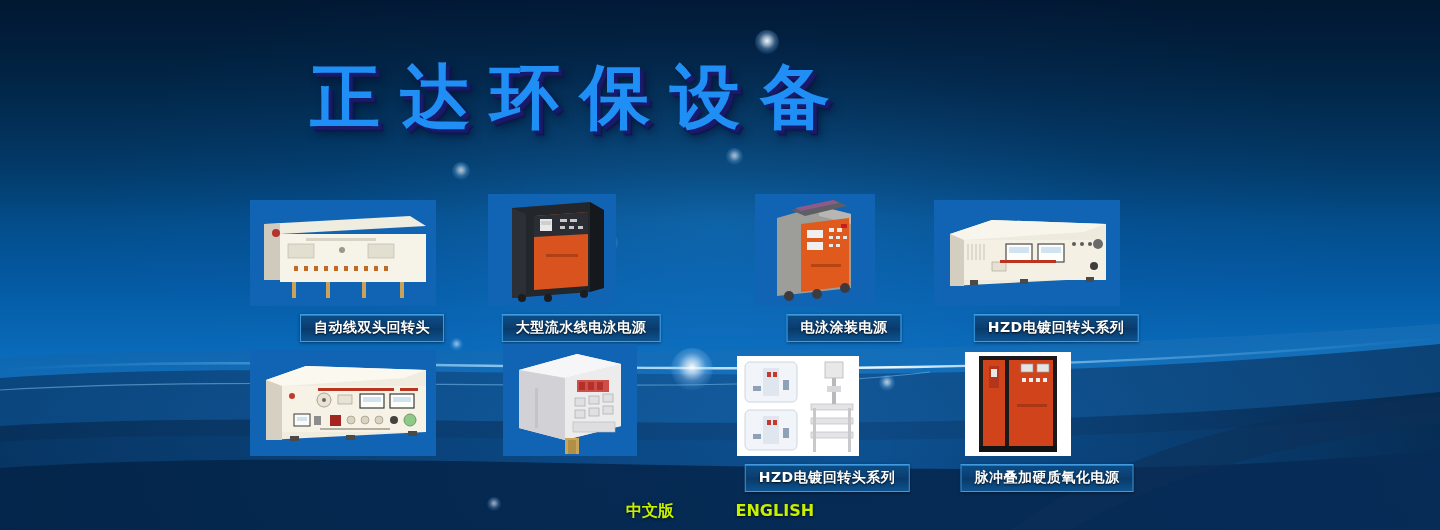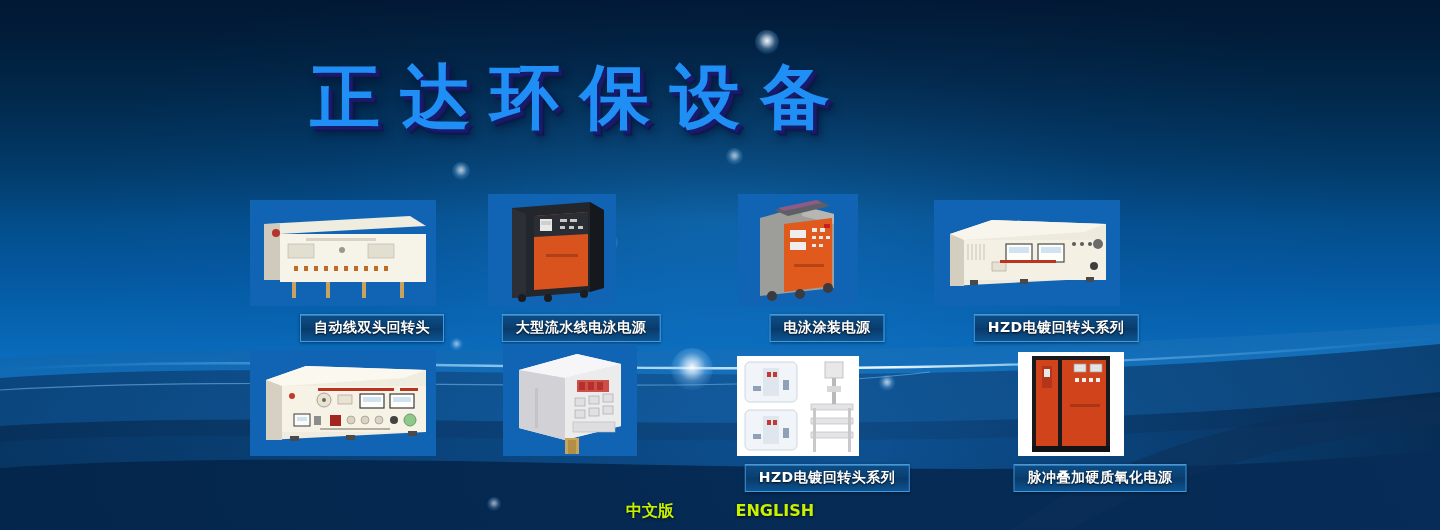--- a/index.html
+++ b/index.html
@@ -201,21 +201,21 @@
           </g>
           <rect x="58" y="60" width="32" height="3" fill="#9c3a14" opacity=".7"></rect>
           <circle cx="34" cy="104" r="4" fill="#1a1c20"></circle>
           <circle cx="60" cy="104" r="4" fill="#1a1c20"></circle>
           <circle cx="96" cy="100" r="4" fill="#1a1c20"></circle>
         </svg>
       </div>
       <div class="label">大型流水线电泳电源</div>
     </div>
 
-    <div class="cell" style="left:683px;text-align:right;">
+    <div class="cell" style="left:700px;text-align:right;">
       <div class="shot">
         <svg width="120" height="112" viewBox="0 0 120 112">
           <rect x="0" y="0" width="120" height="112" fill="#1163b4"></rect>
           <polygon points="22,24 64,12 96,20 96,94 22,102" fill="#9d9d9a"></polygon>
           <polygon points="64,12 96,20 96,30 64,22" fill="#b6b6b2"></polygon>
           <polygon points="36,16 80,6 92,12 50,22" fill="#5e5e66"></polygon>
           <polygon points="40,14 78,6 84,9 46,17" fill="#8e5a86"></polygon>
           <polygon points="46,30 94,24 94,92 46,98" fill="#df5a1c"></polygon>
           <rect x="52" y="36" width="16" height="8" fill="#efefef"></rect>
           <rect x="52" y="48" width="16" height="8" fill="#efefef"></rect>
@@ -376,21 +376,21 @@
           <rect x="74" y="48" width="42" height="6" fill="#e4e4e6" stroke="#bcbcbe" stroke-width=".7"></rect>
           <rect x="74" y="62" width="42" height="6" fill="#e4e4e6" stroke="#bcbcbe" stroke-width=".7"></rect>
           <rect x="74" y="76" width="42" height="6" fill="#e4e4e6" stroke="#bcbcbe" stroke-width=".7"></rect>
           <rect x="76" y="52" width="3" height="44" fill="#c9c9cb"></rect>
           <rect x="111" y="52" width="3" height="44" fill="#c9c9cb"></rect>
         </svg>
       </div>
       <div class="label">HZD电镀回转头系列</div>
     </div>
 
-    <div class="cell" style="left:956px;">
+    <div class="cell" style="left:903px;">
       <div class="shot">
         <svg width="106" height="104" viewBox="0 0 106 104">
           <rect x="0" y="0" width="106" height="104" fill="#ffffff"></rect>
           <rect x="14" y="4" width="78" height="96" fill="#1a1a1c"></rect>
           <rect x="18" y="8" width="22" height="88" fill="#d1441b"></rect>
           <rect x="44" y="8" width="44" height="88" fill="#d1441b"></rect>
           <rect x="24" y="14" width="10" height="22" fill="#b3351a"></rect>
           <rect x="26" y="17" width="6" height="8" fill="#e8e8e8"></rect>
           <rect x="56" y="12" width="12" height="8" fill="#e4e4e4" stroke="#9a9a9a" stroke-width=".7"></rect>
           <rect x="72" y="12" width="12" height="8" fill="#e4e4e4" stroke="#9a9a9a" stroke-width=".7"></rect>

